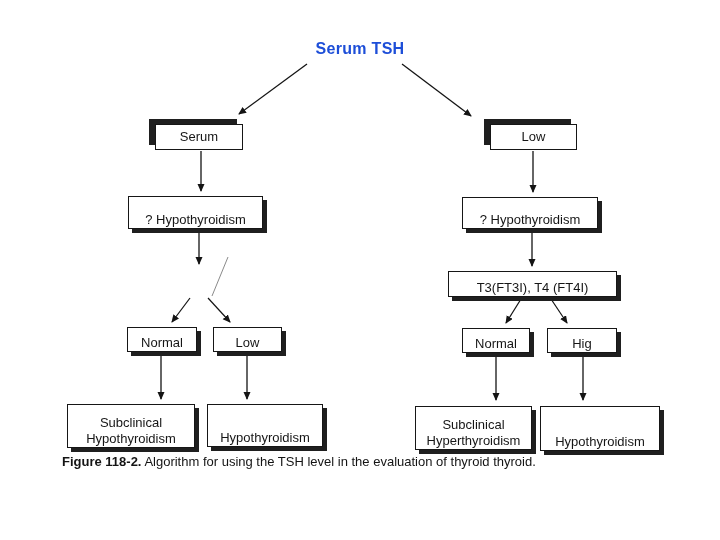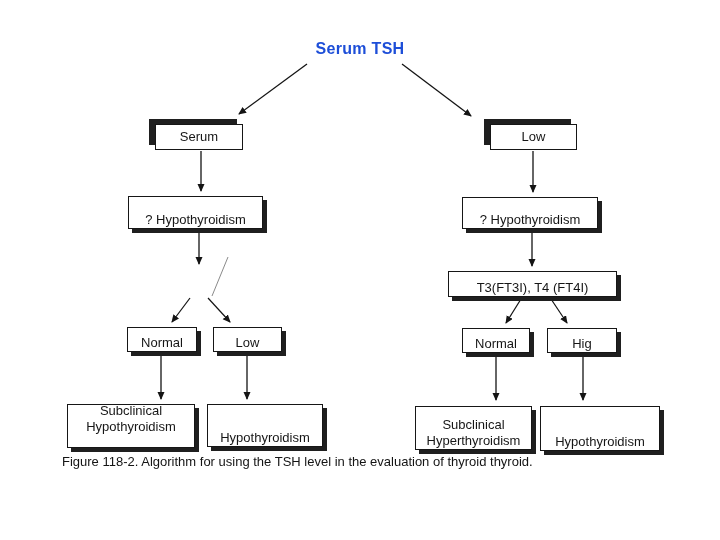--- a/index.html
+++ b/index.html
@@ -18,21 +18,21 @@
     display:flex;align-items:center;justify-content:center;
     font-size:13px;line-height:1.25;text-align:center;color:#161616;
     box-sizing:border-box;
   }
   .shadow-br{box-shadow:4px 4px 0 0 #1f1f1f;align-items:flex-end;}
   .shadow-ul{box-shadow:-6px -5px 0 0 #1f1f1f;}
   .arrows{position:absolute;left:0;top:0;width:720px;height:540px;pointer-events:none;}
   .caption{
     position:absolute;left:62px;top:454px;width:590px;font-size:13px;color:#141414;
   }
-  .caption b{font-weight:normal;}
+  .caption b{font-weight:bold;}
 </style>
 </head>
 <body>
 
 <div class="canvas">
 
   <svg class="arrows" width="720" height="540" viewBox="0 0 720 540" xmlns="http://www.w3.org/2000/svg">
     <defs>
       <marker id="ah" markerWidth="9" markerHeight="8" refX="7" refY="3.5" orient="auto" markerUnits="userSpaceOnUse">
         <path d="M0,0 L8,3.5 L0,7 Z" fill="#141414"></path>
@@ -81,21 +81,21 @@
   <div class="node shadow-br" style="left:213px;top:327px;width:69px;height:25px;">
     <span>Low</span>
   </div>
   <div class="node shadow-br" style="left:462px;top:328px;width:68px;height:25px;">
     <span>Normal</span>
   </div>
   <div class="node shadow-br" style="left:547px;top:328px;width:70px;height:25px;">
     <span>Hig</span>
   </div>
 
-  <div class="node shadow-br" style="left:67px;top:404px;width:128px;height:44px;padding:12px 8px;">
+  <div class="node shadow-br" style="left:67px;top:404px;width:128px;height:44px;padding:0 8px;">
     <span>Subclinical Hypothyroidism</span>
   </div>
   <div class="node shadow-br" style="left:207px;top:404px;width:116px;height:43px;">
     <span>Hypothyroidism</span>
   </div>
   <div class="node shadow-br" style="left:415px;top:406px;width:117px;height:44px;padding:0 6px;">
     <span>Subclinical Hyperthyroidism</span>
   </div>
   <div class="node shadow-br" style="left:540px;top:406px;width:120px;height:45px;">
     <span>Hypothyroidism</span>

